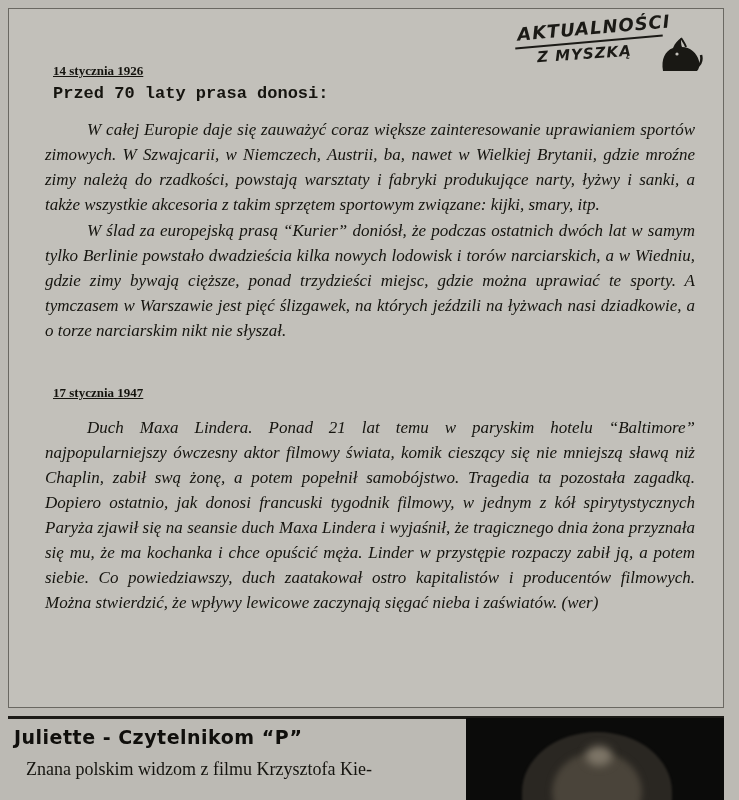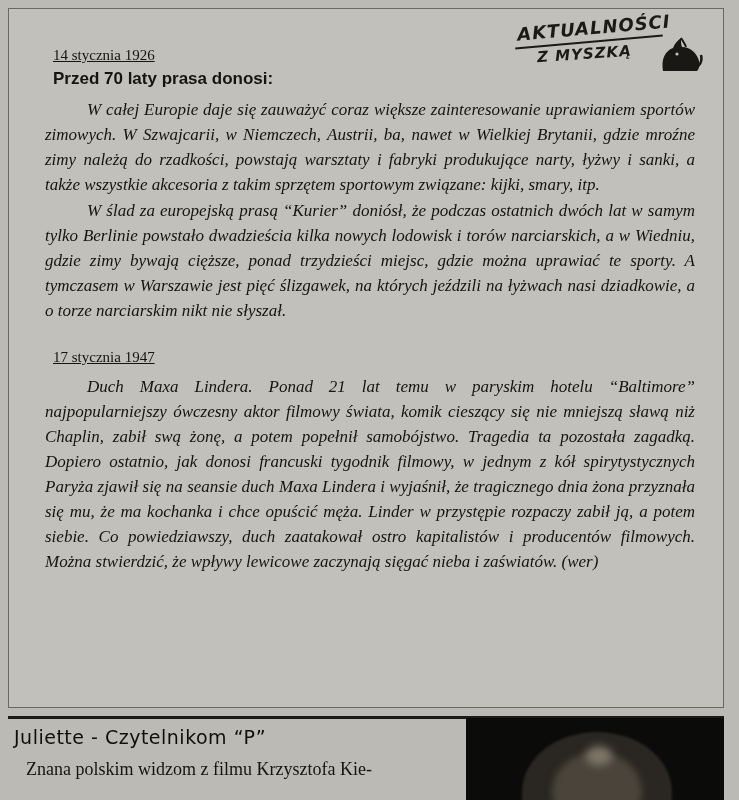--- a/index.html
+++ b/index.html
@@ -84,58 +84,58 @@
 
   .content {
     position: absolute;
     left: 36px;
     top: 38px;
     width: 650px;
   }
 
   .date-head {
     font-family: "Liberation Serif", serif;
-    font-weight: normal;
-    font-size: 15px;
+    font-weight: bold;
+    font-size: 13px;
     text-decoration: underline;
-    margin: 0 0 5px 8px;
+    margin: 16px 0 5px 8px;
   }
   .sub-head {
-    font-family: Liberation Sans, sans-serif;
+    font-family: Liberation Mono, monospace;
     font-weight: bold;
     font-size: 17px;
     margin: 0 0 6px 8px;
   }
   .para {
     font-style: italic;
     font-size: 17px;
     line-height: 25px;
     text-align: justify;
-    margin: 8px 0 0 0;
+    margin: 14px 0 0 0;
     text-indent: 42px;
     hyphens: auto;
   }
   .para + .para { margin-top: 1px; }
   .block-gap { height: 26px; }
 
   
   .bottom-rule {
     position: absolute;
     left: 8px;
     top: 716px;
     width: 716px;
     height: 3px;
     background: #1c1b17;
   }
   .bottom-title {
     position: absolute;
     left: 14px;
     top: 726px;
     font-family: "DejaVu Sans", sans-serif;
-    font-weight: normal;
+    font-weight: bold;
     font-size: 19px;
     letter-spacing: 0.5px;
     color: #100f0c;
   }
   .bottom-text {
     position: absolute;
     left: 26px;
     top: 756px;
     width: 420px;
     font-family: "Liberation Serif", serif;

